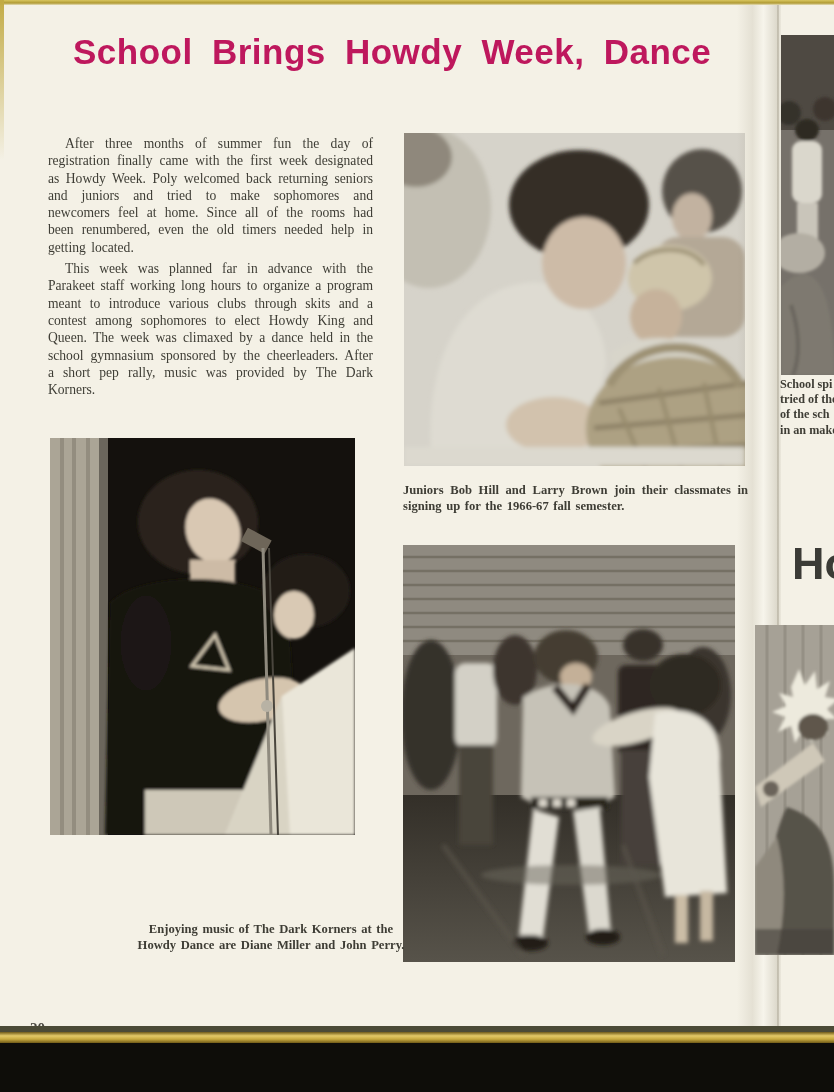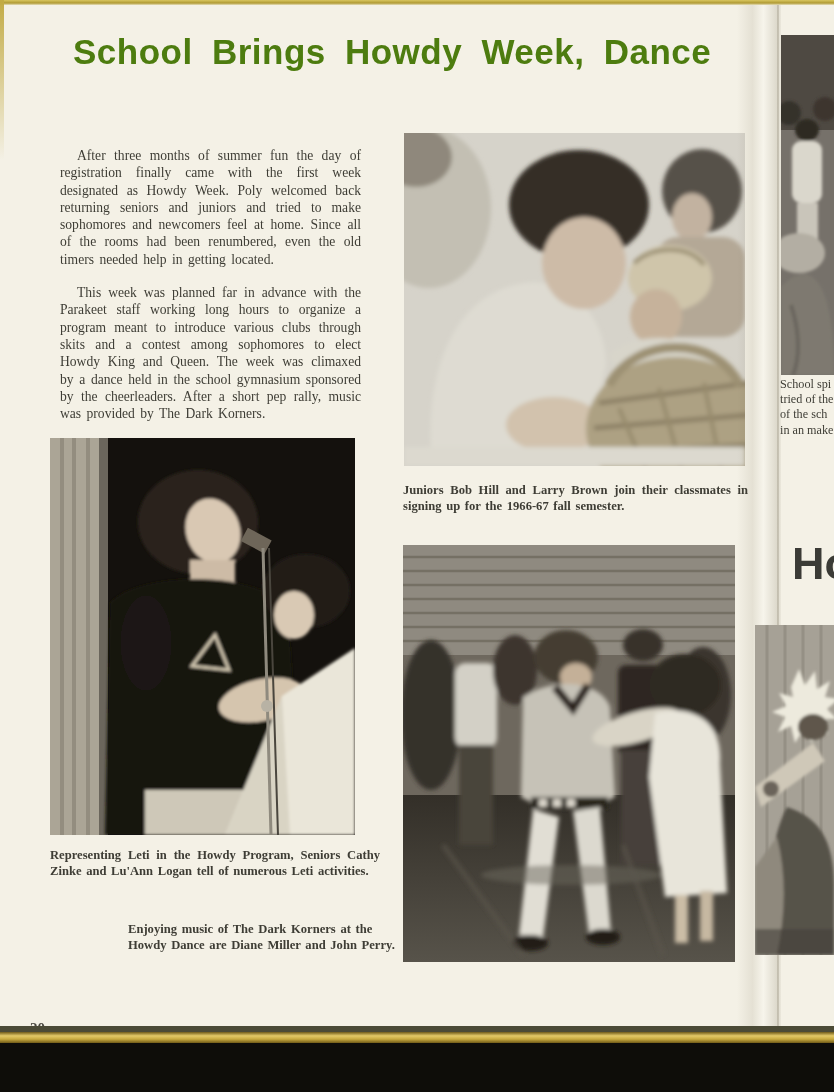--- a/index.html
+++ b/index.html
@@ -18,51 +18,51 @@
     background:linear-gradient(180deg,#6f5a1a 0%,#e3c968 35%,#c7a93f 65%,#705a18 100%);}
   .band-black{position:absolute;left:0;top:1043px;width:834px;height:49px;background:#0e0d09;}
 
   
   .gutter{position:absolute;left:737px;top:0;width:44px;height:1026px;
     background:linear-gradient(90deg,rgba(60,50,20,0) 0%,rgba(90,80,50,0.10) 35%,rgba(255,255,250,0.25) 60%,rgba(70,60,35,0.14) 92%,rgba(70,60,35,0.05) 100%);}
 
   .title{
     position:absolute;left:73px;top:32px;width:672px;margin:0;
     font-family:"Liberation Sans", sans-serif;font-weight:700;
-    font-size:35px;letter-spacing:0.5px;word-spacing:9px;color:#4d7c0f;
+    font-size:35px;letter-spacing:0.5px;word-spacing:9px;color:#be185d;
     white-space:nowrap;
   }
   .bodycol{position:absolute;left:44px;top:131px;width:333px;color:#3e3d35;}
   .bodycol p{
-    margin:16px;font-size:13.6px;line-height:17.3px;text-align:justify;
+    margin:4px;font-size:13.6px;line-height:17.3px;text-align:justify;
     text-indent:17px;word-spacing:2px;
   }
   .caption{
     position:absolute;margin:0;font-size:12.6px;line-height:15.6px;
     font-weight:700;color:#3e3d35;text-align:justify;word-spacing:1.5px;
   }
-  .caption.centered{text-align:left;}
+  .caption.centered{text-align:center;}
   .cap-signing{left:403px;top:483px;width:345px;}
   .cap-leti{left:50px;top:848px;width:330px;}
   .cap-dance{left:128px;top:922px;width:286px;}
   .pagenum{
     position:absolute;left:30px;top:996px;font-size:15px;font-weight:700;color:#4a4840;margin-top:24px;
   }
   .photo{position:absolute;overflow:hidden;background:#cfccc3;}
   .photo svg{display:block;}
   .ph-signing{left:404px;top:133px;width:341px;height:333px;}
   .ph-leti{left:50px;top:438px;width:305px;height:397px;}
   .ph-dance{left:403px;top:545px;width:332px;height:417px;}
   .ph-rally{left:781px;top:35px;width:53px;height:340px;}
   .ph-costume{left:755px;top:625px;width:79px;height:330px;}
 
   
   .cap-fragment{
     position:absolute;left:780px;top:377px;width:54px;height:66px;overflow:hidden;
-    font-size:12.2px;line-height:15.2px;font-weight:400;color:#3e3d35;
+    font-size:12.2px;line-height:15.2px;font-weight:700;color:#3e3d35;
   }
   .cap-fragment div{white-space:nowrap;}
   .headline-fragment{
     position:absolute;left:792px;top:538px;width:42px;overflow:hidden;
     font-family:"Liberation Sans", sans-serif;font-weight:700;font-size:45px;
     color:#3b3b36;white-space:nowrap;
   }
   .rp-edge{position:absolute;left:777px;top:0;width:2px;height:1026px;background:rgba(90,80,55,0.18);}
 </style>
 </head>
@@ -135,21 +135,20 @@
         <polygon points="232,258 305,210 305,397 175,397" fill="#eae6d9"></polygon>
         <polygon points="232,258 240,397 175,397" fill="#d9d4c4"></polygon>
       </g>
       <rect x="193" y="95" width="27" height="15" fill="#6e6659" transform="rotate(28 206 102)"></rect>
       <path d="M213,110 L221,397" stroke="#8f8a7e" stroke-width="3"></path>
       <path d="M219,110 L228,397" stroke="#4a463e" stroke-width="2"></path>
       <circle cx="217" cy="268" r="6" fill="#b8b2a4"></circle>
     </svg>
   </div>
 
-  <p class="caption cap-leti">Representing Leti in the Howdy Program, Seniors Cathy Zinke and Lu'Ann Logan tell of numerous Leti activities.</p>
 
   <div class="photo ph-dance">
     <svg width="332" height="417" viewBox="0 0 332 417" xmlns="http://www.w3.org/2000/svg">
       <defs>
         <filter id="soft3" x="-20%" y="-20%" width="140%" height="140%">
             <feGaussianBlur stdDeviation="2"></feGaussianBlur>
           </filter>
         <linearGradient id="floor3" x1="0" y1="0" x2="0" y2="1">
           <stop offset="0" stop-color="#332f28"></stop>
             <stop offset="1" stop-color="#57534a"></stop>

